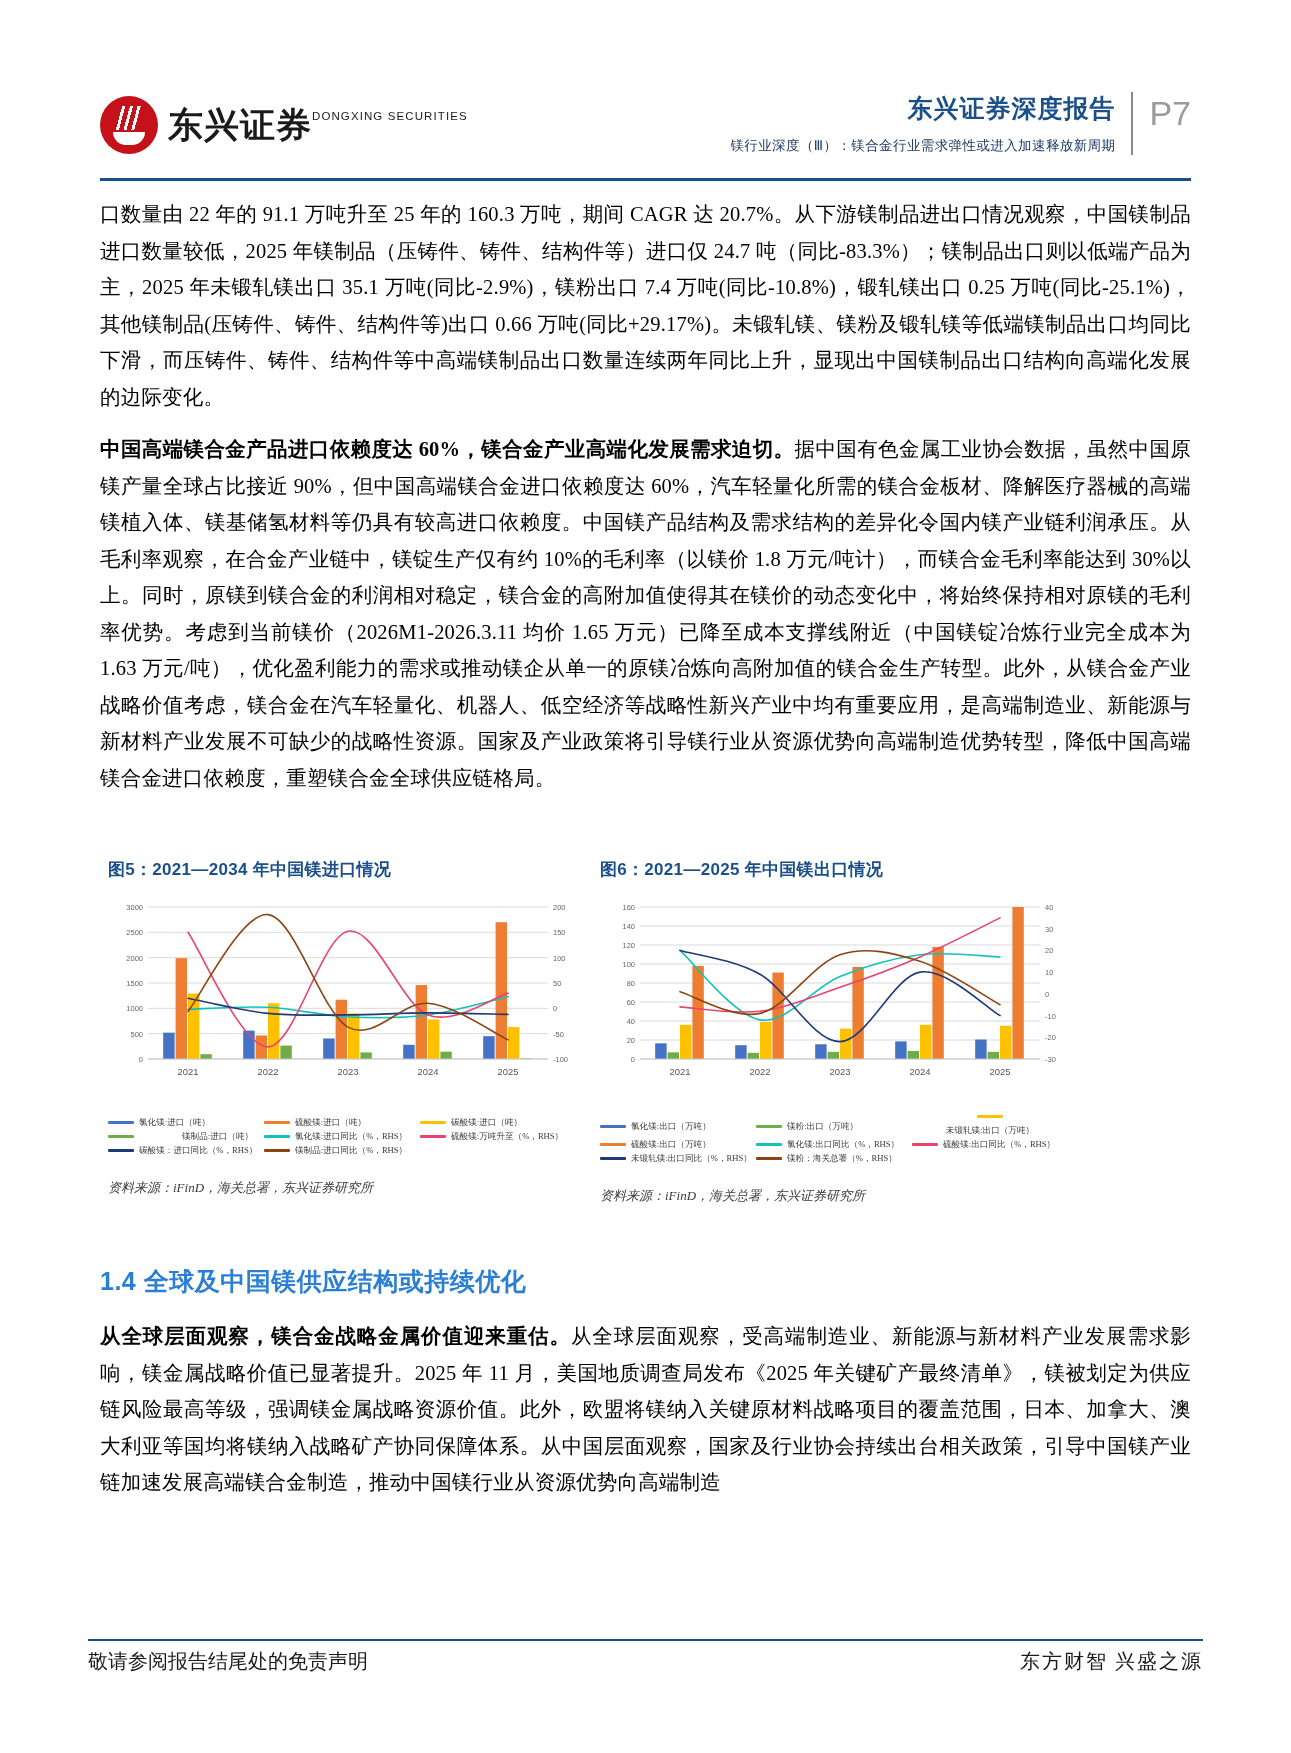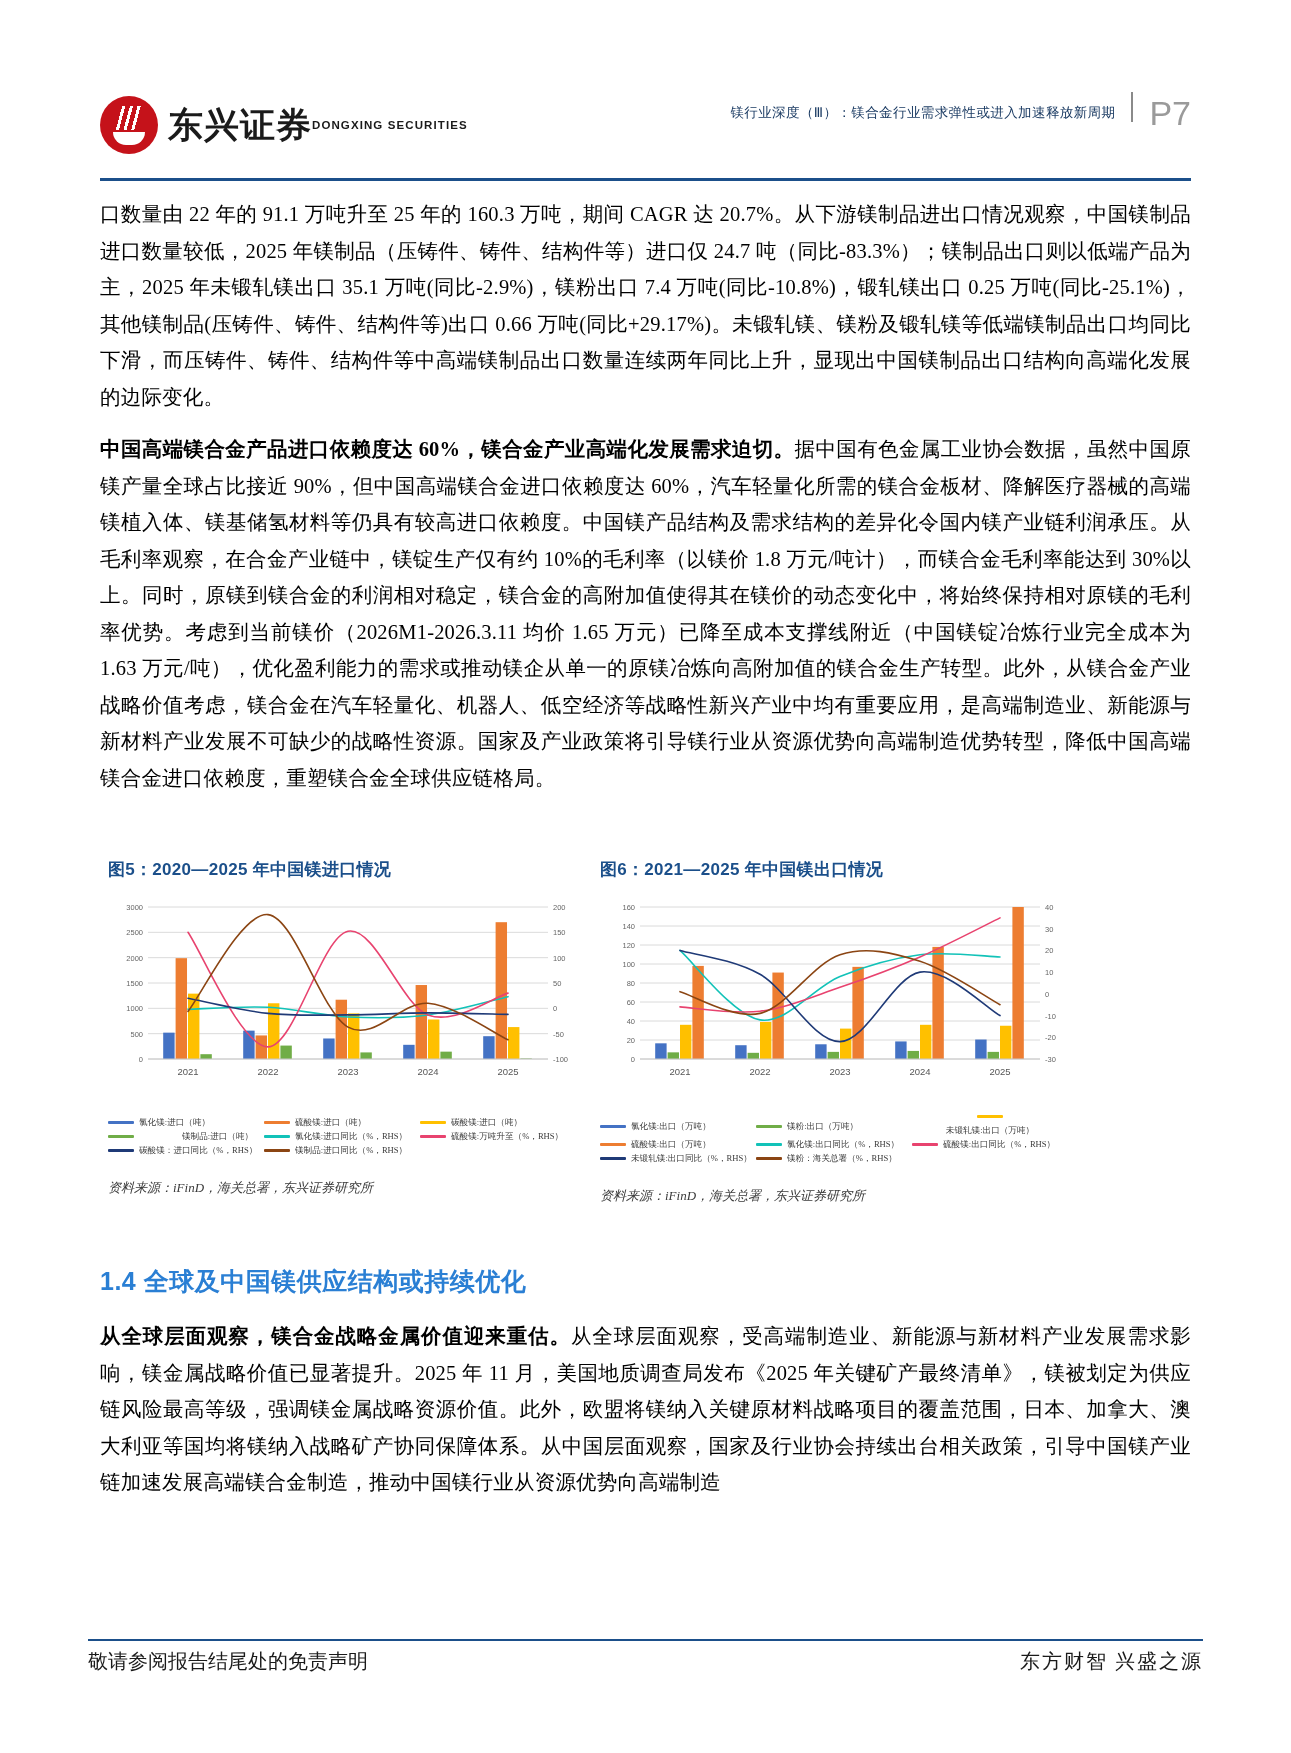--- a/index.html
+++ b/index.html
@@ -22,21 +22,21 @@
       linear-gradient(105deg, transparent 44%, #fff 44%, #fff 52%, transparent 52%),
       linear-gradient(105deg, transparent 64%, #fff 64%, #fff 72%, transparent 72%),
       linear-gradient(105deg, transparent 24%, #fff 24%, #fff 32%, transparent 32%);
   }
   .logo-mark::after{
     content:""; position:absolute; left:13px; top:36px; width:32px; height:13px;
     background:#fff; border-radius:0 0 16px 16px;
   }
   .logo-text { display:flex; flex-direction:row; justify-content:center; }
   .logo-cn { font-family:"Liberation Sans", sans-serif; font-weight:bold; font-size:35px; letter-spacing:1px; color:#1a1a1a; line-height:1.05; }
-  .logo-en { font-family:"Liberation Sans", sans-serif; font-weight:bold; font-size:11.5px; letter-spacing:1.1px; color:#1a1a1a; margin-top:12px; }
+  .logo-en { font-family:"Liberation Sans", sans-serif; font-weight:normal; font-size:11.5px; letter-spacing:1.1px; color:#1a1a1a; margin-top:3px; }
 
   .hdr-right { position:absolute; right:100px; top:92px; display:flex; align-items:flex-start; }
   .hdr-titles { text-align:right; padding-right:16px; border-right:2px solid #8a8a8a; }
   .hdr-main { font-family:"Liberation Sans", sans-serif; font-weight:bold; font-size:25px; color:#1b4f8a; letter-spacing:1px; }
   .hdr-sub  { font-size:13.5px; color:#1b3b63; margin-top:12px; letter-spacing:.4px; }
   .hdr-page { font-family:"Liberation Sans", sans-serif; font-size:34px; color:#9a9a9a; padding-left:16px; margin-top:2px; }
 
   .rule-top { position:absolute; left:100px; right:100px; top:178px; height:3px; background:#1b4f8a; }
 
   
@@ -89,36 +89,37 @@
 <div class="header">
   <div class="logo-wrap">
     <div class="logo-mark"></div>
     <div class="logo-text">
       <div class="logo-cn">东兴证券</div>
       <div class="logo-en">DONGXING SECURITIES</div>
     </div>
   </div>
   <div class="hdr-right">
     <div class="hdr-titles">
+      <div class="hdr-main">东兴证券深度报告</div>
       <div class="hdr-sub">镁行业深度（Ⅲ）：镁合金行业需求弹性或进入加速释放新周期</div>
     </div>
     <div class="hdr-page">P7</div>
   </div>
 </div>
 <div class="rule-top"></div>
 
 <div class="content">
   <p class="para">口数量由 22 年的 91.1 万吨升至 25 年的 160.3 万吨，期间 CAGR 达 20.7%。从下游镁制品进出口情况观察，中国镁制品进口数量较低，2025 年镁制品（压铸件、铸件、结构件等）进口仅 24.7 吨（同比-83.3%）；镁制品出口则以低端产品为主，2025 年未锻轧镁出口 35.1 万吨(同比-2.9%)，镁粉出口 7.4 万吨(同比-10.8%)，锻轧镁出口 0.25 万吨(同比-25.1%)，其他镁制品(压铸件、铸件、结构件等)出口 0.66 万吨(同比+29.17%)。未锻轧镁、镁粉及锻轧镁等低端镁制品出口均同比下滑，而压铸件、铸件、结构件等中高端镁制品出口数量连续两年同比上升，显现出中国镁制品出口结构向高端化发展的边际变化。</p>
   <p class="para"><b>中国高端镁合金产品进口依赖度达 60%，镁合金产业高端化发展需求迫切。</b><span>据中国有色金属工业协会数据，虽然中国原镁产量全球占比接近 90%，但中国高端镁合金进口依赖度达 60%，汽车轻量化所需的镁合金板材、降解医疗器械的高端镁植入体、镁基储氢材料等仍具有较高进口依赖度。中国镁产品结构及需求结构的差异化令国内镁产业链利润承压。从毛利率观察，在合金产业链中，镁锭生产仅有约 10%的毛利率（以镁价 1.8 万元/吨计），而镁合金毛利率能达到 30%以上。同时，原镁到镁合金的利润相对稳定，镁合金的高附加值使得其在镁价的动态变化中，将始终保持相对原镁的毛利率优势。考虑到当前镁价（2026M1-2026.3.11 均价 1.65 万元）已降至成本支撑线附近（中国镁锭冶炼行业完全成本为 1.63 万元/吨），优化盈利能力的需求或推动镁企从单一的原镁冶炼向高附加值的镁合金生产转型。此外，从镁合金产业战略价值考虑，镁合金在汽车轻量化、机器人、低空经济等战略性新兴产业中均有重要应用，是高端制造业、新能源与新材料产业发展不可缺少的战略性资源。国家及产业政策将引导镁行业从资源优势向高端制造优势转型，降低中国高端镁合金进口依赖度，重塑镁合金全球供应链格局。</span></p>
 </div>
 
 <div class="figures">
 
   <div class="fig left">
-    <div class="fig-title">图5：2020—2025 年中国镁进口情况</div>
+    <div class="fig-title">图5：2021—2034 年中国镁进口情况</div>
     <div class="chart-box">
       <svg class="chart-svg" id="chart-left" width="480" height="200" viewBox="0 0 480 200">
           <line x1="40" y1="160" x2="440" y2="160" stroke="#d0d0d0" stroke-width="0.8"></line>
           <text x="35" y="163" text-anchor="end" font-size="7.5" fill="#666" font-family="Liberation Sans, sans-serif">0</text>
           <line x1="40" y1="134.66666666666666" x2="440" y2="134.66666666666666" stroke="#d0d0d0" stroke-width="0.8"></line>
           <text x="35" y="137.66666666666666" text-anchor="end" font-size="7.5" fill="#666" font-family="Liberation Sans, sans-serif">500</text>
           <line x1="40" y1="109.33333333333334" x2="440" y2="109.33333333333334" stroke="#d0d0d0" stroke-width="0.8"></line>
           <text x="35" y="112.33333333333334" text-anchor="end" font-size="7.5" fill="#666" font-family="Liberation Sans, sans-serif">1000</text>
           <line x1="40" y1="84" x2="440" y2="84" stroke="#d0d0d0" stroke-width="0.8"></line>
           <text x="35" y="87" text-anchor="end" font-size="7.5" fill="#666" font-family="Liberation Sans, sans-serif">1500</text>

